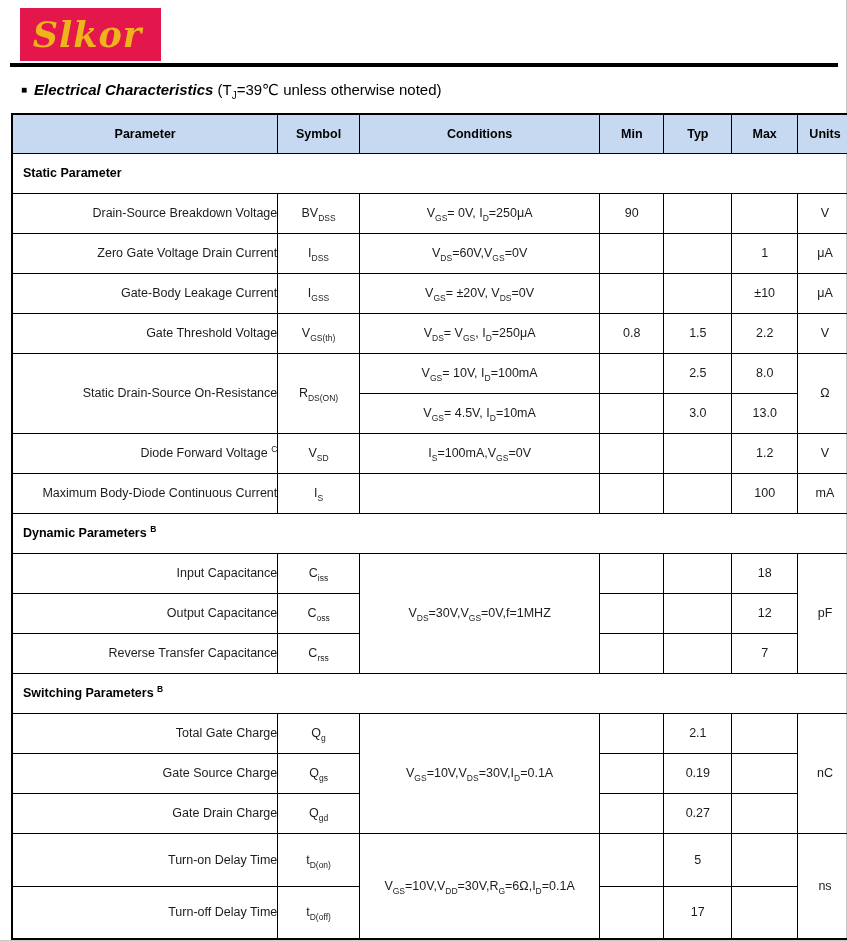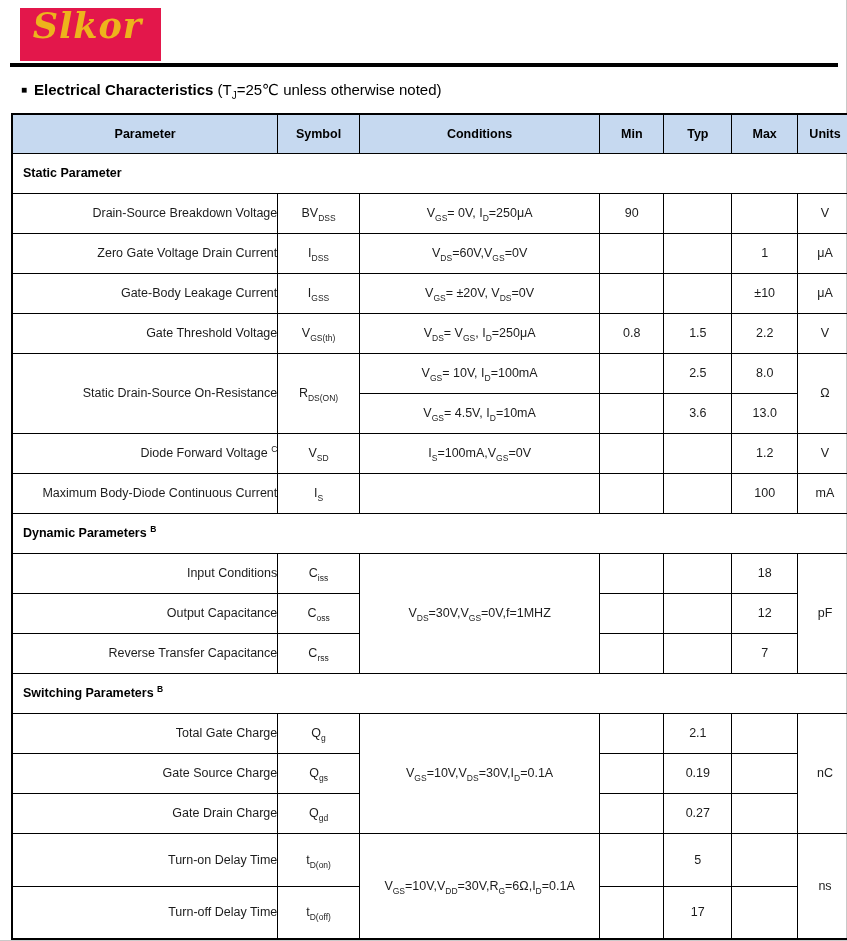--- a/index.html
+++ b/index.html
@@ -8,35 +8,35 @@
     width:847px; height:941px;
     font-family:"Liberation Sans","DejaVu Sans",sans-serif;
     color:#111;
   }
   .page {
     position:relative; width:847px; height:941px; background:#fff; overflow:hidden;
     box-shadow: inset -1px 0 0 #c9c9c9, inset 0 -1px 0 #c9c9c9;
   }
   .logo {
     position:absolute; left:20px; top:8px; width:141px; height:53px;
-    background:#E3174B; display:flex; justify-content:center;
+    background:#E3174B; display:flex; align-items:center; justify-content:center;
   }
   .logo-text {
     font-family:"DejaVu Serif","Liberation Serif",serif;
     font-style:italic; font-weight:700; font-size:35px; line-height:1;
     color:#EDB41C; letter-spacing:1px; padding-right:6px;
   }
   .part-number {
     position:absolute; top:29px; right:20px;
     font-size:29px; font-weight:700; color:#000; letter-spacing:0.5px;
   }
   .top-rule { position:absolute; left:10px; top:63px; width:828px; height:4px; background:#000; }
   .heading { position:absolute; left:21px; top:81px; font-size:15px; color:#000; white-space:nowrap; }
   .heading .bullet { font-size:10px; vertical-align:2px; margin-right:7px; }
-  .heading .bold { font-weight:700; }
+  .heading .bold { font-weight:700;font-style:italic; }
   .heading sub { font-size:10px; }
   .table-wrap { position:absolute; left:11px; top:113px; width:843px; }
   table { width:100%; border-collapse:collapse; table-layout:fixed; border:2.5px solid #000; }
   th, td { border:1.4px solid #000; font-size:12.5px; color:#1c1c1c; overflow:hidden; }
   thead th { background:#C6D9F0; height:39px; text-align:center; font-weight:700; color:#000; }
   td { height:40px; text-align:center; vertical-align:middle; }
   td.left { text-align:right; padding-left:9px; }
   td.section-cell { font-weight:700; text-align:left; padding-left:10px; color:#000; }
   tr.tall td { height:53px; }
   sub { font-size:8.5px; line-height:0; }
@@ -49,21 +49,21 @@
 
   <div class="logo">
     <span class="logo-text">Slkor</span>
   </div>
 
 
   <div class="top-rule"></div>
 
   <div class="heading">
     <span class="bullet">■</span><span class="bold">Electrical Characteristics</span>
-    <span><span>(T</span><sub>J</sub><span>=25℃ unless otherwise noted)</span></span>
+    <span><span>(T</span><sub>J</sub><span>=39℃ unless otherwise noted)</span></span>
   </div>
 
   <div class="table-wrap">
     <table>
       <colgroup>
         <col style="width:31.6%">
           <col style="width:9.7%">
           <col style="width:28.6%">
         <col style="width:7.6%">
           <col style="width:8.1%">
@@ -126,21 +126,21 @@
             <td rowspan="2">R<sub>DS(ON)</sub></td>
             <td>V<sub>GS</sub>= 10V, I<sub>D</sub>=100mA</td>
             <td></td>
             <td>2.5</td>
             <td>8.0</td>
             <td rowspan="2">Ω</td>
           </tr>
           <tr>
             <td>V<sub>GS</sub>= 4.5V, I<sub>D</sub>=10mA</td>
             <td></td>
-            <td>3.6</td>
+            <td>3.0</td>
             <td>13.0</td>
           </tr>
           <tr>
             <td class="left">Diode Forward Voltage <sup>C</sup></td>
             <td>V<sub>SD</sub></td>
             <td>I<sub>S</sub>=100mA,V<sub>GS</sub>=0V</td>
             <td></td>
             <td></td>
             <td>1.2</td>
             <td>V</td>
@@ -151,21 +151,21 @@
             <td></td>
             <td></td>
             <td></td>
             <td>100</td>
             <td>mA</td>
           </tr>
           <tr>
             <td colspan="7" class="section-cell">Dynamic Parameters <sup>B</sup></td>
           </tr>
           <tr>
-            <td class="left">Input Conditions</td>
+            <td class="left">Input Capacitance</td>
             <td>C<sub>iss</sub></td>
             <td rowspan="3">V<sub>DS</sub>=30V,V<sub>GS</sub>=0V,f=1MHZ</td>
             <td></td>
             <td></td>
             <td>18</td>
             <td rowspan="3">pF</td>
           </tr>
           <tr>
             <td class="left">Output Capacitance</td>
             <td>C<sub>oss</sub></td>

